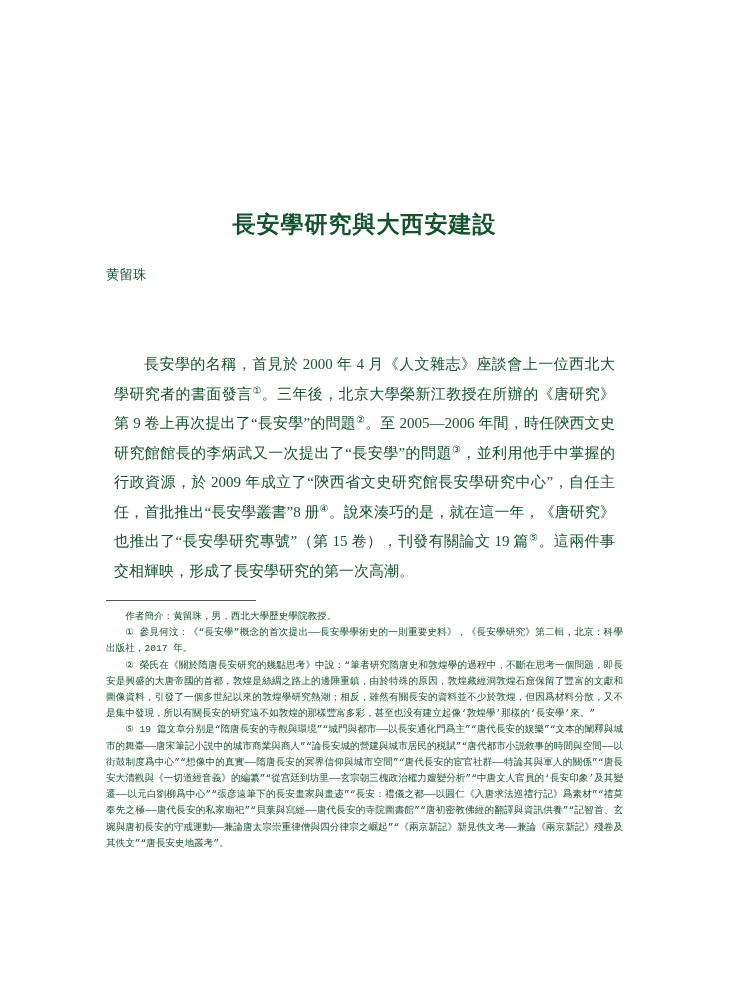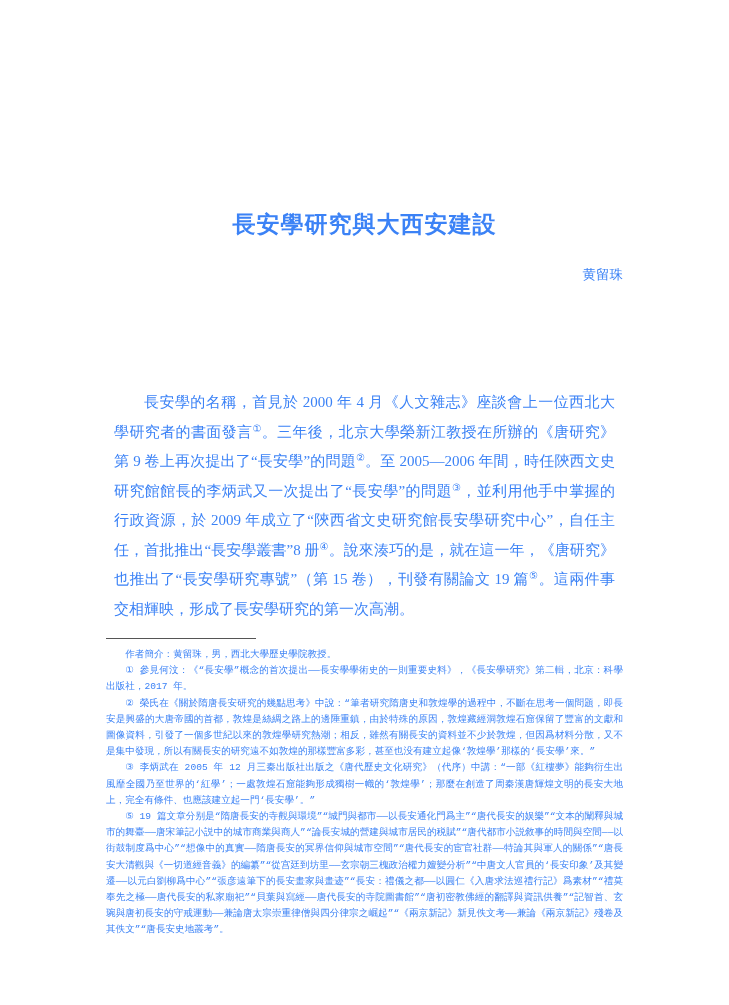--- a/index.html
+++ b/index.html
@@ -5,36 +5,36 @@
   html, body { margin: 0; padding: 0; background: #ffffff; }
   .page {
     position: relative;
     width: 729px;
     height: 1005px;
     margin: 0 auto;
     background: #ffffff;
     box-sizing: border-box;
     padding: 210px 106px 0 106px;
     font-family: "Liberation Serif", "DejaVu Serif", serif;
-    color: #3b82f6;
+    color: #14532d;
     overflow: hidden;
   }
   .title {
     margin: 0 0 26px 0;
     font-size: 23px;
     line-height: 30px;
     font-weight: bold;
     text-align: center;
     letter-spacing: 1px;
   }
   .author {
-    margin: 0 0 104px 0;
+    margin: 0 0 66px 0;
     font-size: 13.5px;
     line-height: 18px;
-    text-align: right;
+    text-align: left;
   }
   .body-par {
     margin: 8px;
     font-size: 15px;
     line-height: 29.5px;
     text-align: justify;
     text-justify: inter-ideograph;
     text-indent: 2em;
   }
   .body-par .sup {
@@ -75,20 +75,19 @@
   <div class="fn-sep"></div>
 
   <div class="footnotes">
 
     <p class="fn"><span>作者簡介：黄留珠，男，西北大學歷史學院教授。</span></p>
 
     <p class="fn"><span class="fn-label">①</span><span>參見何汶：《“長安學”概念的首次提出——長安學學術史的一則重要史料》，《長安學研究》第二輯，北京：科學出版社，2017 年。</span></p>
 
     <p class="fn"><span class="fn-label">②</span><span>榮氏在《關於隋唐長安研究的幾點思考》中說：“筆者研究隋唐史和敦煌學的過程中，不斷在思考一個問題，即長安是興盛的大唐帝國的首都，敦煌是絲綢之路上的邊陲重鎮，由於特殊的原因，敦煌藏經洞敦煌石窟保留了豐富的文獻和圖像資料，引發了一個多世紀以來的敦煌學研究熱潮；相反，雖然有關長安的資料並不少於敦煌，但因爲材料分散，又不是集中發現，所以有關長安的研究遠不如敦煌的那樣豐富多彩，甚至也没有建立起像‘敦煌學’那樣的‘長安學’來。”</span></p>
 
-    <p class="fn"><span class="fn-label">③</span><span>李炳武在 2005 年 12 月三秦出版社出版之《唐代歷史文化研究》（代序）中講：“一部《紅樓夢》能夠衍生出風靡全國乃至世界的‘紅學’；一處敦煌石窟能夠形成獨樹一幟的‘敦煌學’；那麼在創造了周秦漢唐輝煌文明的長安大地上，完全有條件、也應該建立起一門‘長安學’。”</span></p>
 
 
     <p class="fn"><span class="fn-label">⑤</span><span>19 篇文章分别是“隋唐長安的寺觀與環境”“城門與都市——以長安通化門爲主”“唐代長安的娱樂”“文本的闡釋與城市的舞臺——唐宋筆記小説中的城市商業與商人”“論長安城的營建與城市居民的税賦”“唐代都市小説敘事的時間與空間——以街鼓制度爲中心”“想像中的真實——隋唐長安的冥界信仰與城市空間”“唐代長安的宦官社群——特論其與軍人的關係”“唐長安大清觀與《一切道經音義》的編纂”“從宫廷到坊里——玄宗朝三槐政治權力嬗變分析”“中唐文人官員的‘長安印象’及其變遷——以元白劉柳爲中心”“張彦遠筆下的長安畫家與畫迹”“長安：禮儀之都——以圓仁《入唐求法巡禮行記》爲素材”“禮莫奉先之極——唐代長安的私家廟祀”“貝葉與寫經——唐代長安的寺院圖書館”“唐初密教佛經的翻譯與資訊供養”“記智首、玄琬與唐初長安的守戒運動——兼論唐太宗崇重律僧與四分律宗之崛起”“《兩京新記》新見佚文考——兼論《兩京新記》殘卷及其佚文”“唐長安史地叢考”。</span></p>
 
   </div>
 
 </div>
 
 </body></html>

